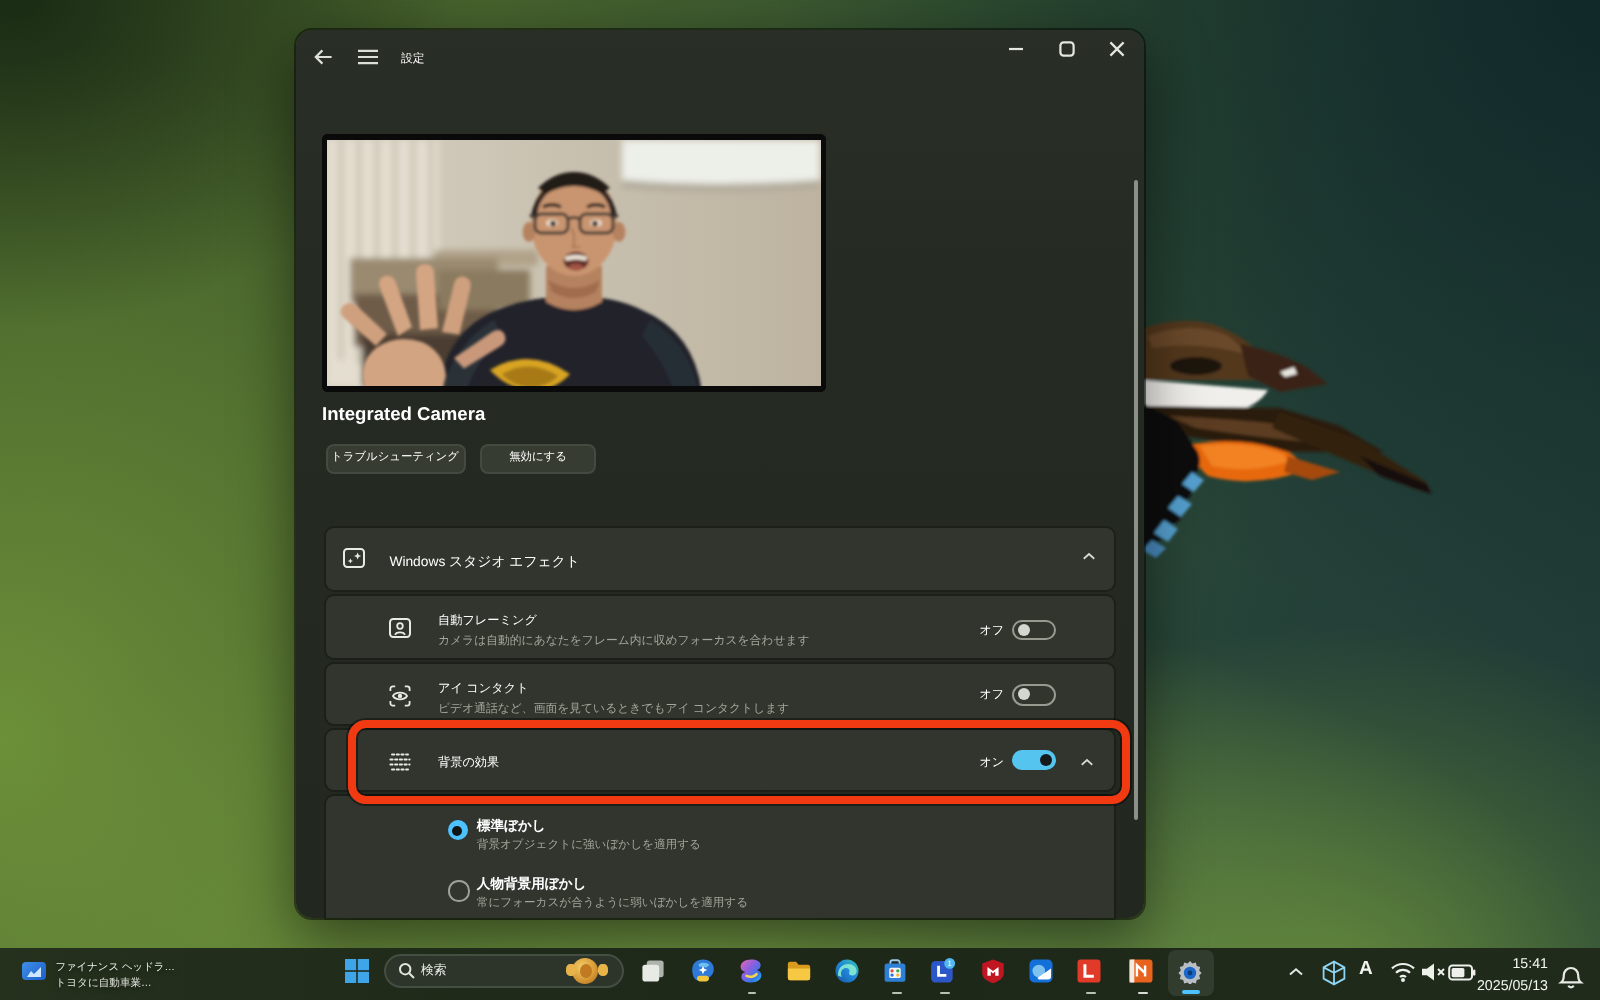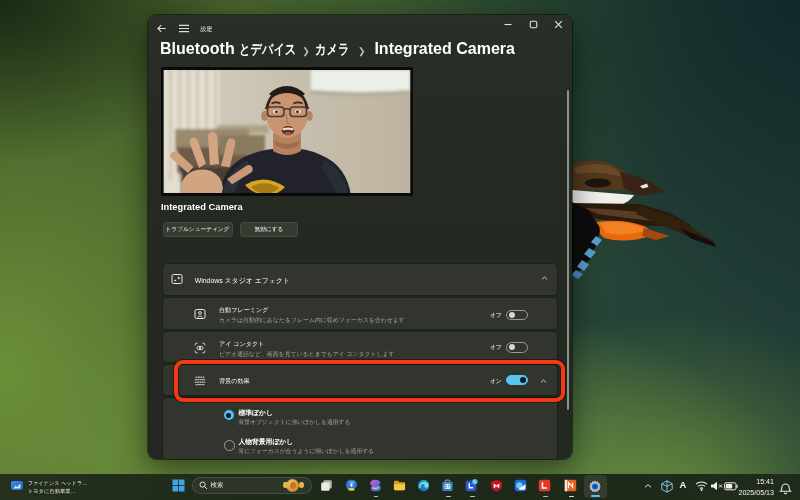--- a/index.html
+++ b/index.html
@@ -99,21 +99,20 @@
     </g>
   </svg>
   <div class="abs" style="left:52.5px;top:10px;font-size:5.9px;color:#fff;">設定</div>
   <svg class="abs" style="left:347px;top:3px;" width="72" height="13" viewBox="0 0 72 13">
     <g stroke="#e4e6e1" stroke-width="1.1" fill="none">
       <line x1="9.5" y1="6.5" x2="16.5" y2="6.5"></line>
       <rect x="35.2" y="3.2" width="6.6" height="6.6" rx="1.6"></rect>
       <path d="M60.2 3.2 L66.8 9.8 M66.8 3.2 L60.2 9.8"></path>
     </g>
   </svg>
-  <div id="crumb" class="abs">Bluetooth <span class="cjk" style="margin-right:-14px;">とデバイス</span><span class="sep">❯</span><span class="cjk" style="margin-right:-8.4px;">カメラ</span><span class="sep" style="padding:0 9px 0 8px;">❯</span>Integrated Camera</div>
 
   <div class="abs" id="cam" style="left:12.5px;top:51.5px;width:252px;height:129px;background:#0a0a0a;border-radius:3px;overflow:hidden;">
   <svg width="252" height="129" viewBox="0 0 252 129">
     <defs>
       <filter id="vb1" x="-20%" y="-20%" width="140%" height="140%">
             <feGaussianBlur stdDeviation="1.6"></feGaussianBlur>
           </filter>
       <filter id="vb2" x="-20%" y="-20%" width="140%" height="140%">
             <feGaussianBlur stdDeviation="0.7"></feGaussianBlur>
           </filter>

